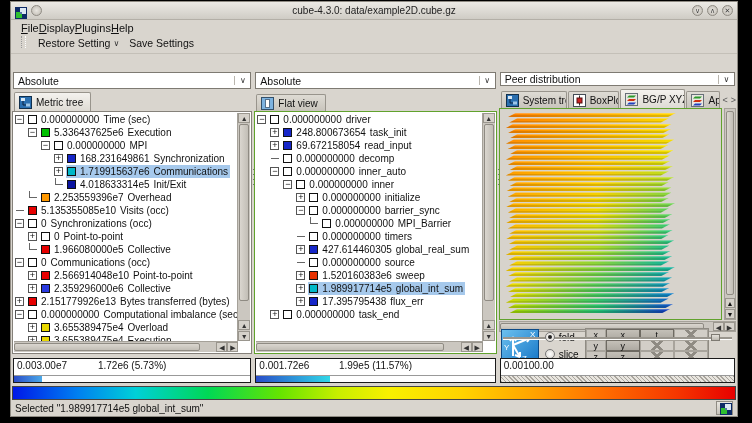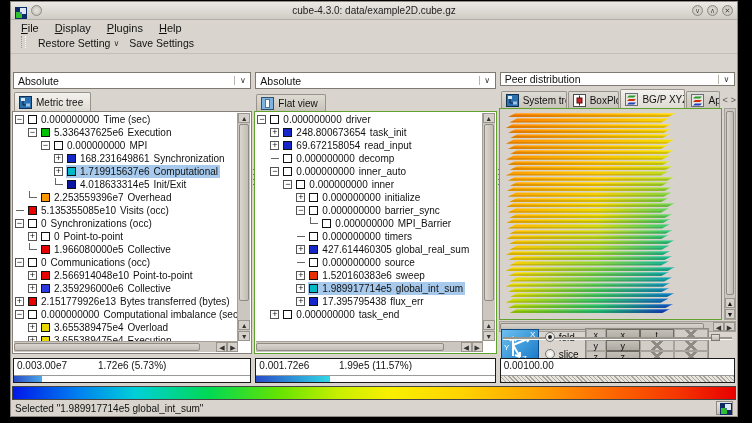--- a/index.html
+++ b/index.html
@@ -11,21 +11,21 @@
   
   .titlebar{height:17px;background:linear-gradient(#eceae5,#cfccc5);display:flex;align-items:center;
             position:relative;border-bottom:1px solid #b3afa7;padding:0 4px;flex:0 0 auto;}
   .titlebar .title{position:absolute;left:0;right:0;text-align:center;font-size:10px;color:#222;}
   .tb-circle{width:11px;height:11px;border-radius:50%;background:radial-gradient(#e8e5df,#bdb9b1);
              border:1px solid #8f8b83;margin-left:4px;font-size:7px;line-height:10px;text-align:center;color:#444;box-sizing:border-box;}
   .tb-right{margin-left:auto;display:flex;z-index:2;}
   .appicon{width:12px;height:12px;display:inline-block;}
 
   
-  .menubar{height:16px;display:flex;align-items:center;gap:16px;padding:0 10px;font-size:11px;flex:0 0 auto;}
+  .menubar{height:16px;display:flex;align-items:center;padding:0 10px;font-size:11px;flex:0 0 auto;}
   .menu-item u{text-decoration:underline;}
   
   .toolbar{height:17px;display:flex;align-items:flex-start;font-size:10.5px;padding-left:10px;flex:0 0 auto;
            border-bottom:1px solid #c4c0b8;}
   .tb-handle{width:3px;height:12px;border-left:1px dotted #999;border-right:1px dotted #fff;margin-right:7px;}
   .tool-btn{display:flex;align-items:center;gap:3px;padding:1px 5px;}
   .chev{font-size:8px;color:#333;}
 
   
   .cols{flex:1 1 auto;display:flex;padding:2px 1px 0 1px;gap:2px;min-height:0;}
@@ -218,21 +218,21 @@
                 </span>
               </div>
               <div class="trow selected">
                 <span class="indent" style="width: 39px;"></span>
                 <span class="expander">
                   <span class="exp-box">+</span>
                 </span>
                 <span class="rowsel">
                   <span class="swatch" style="background: rgb(0, 184, 200);"></span>
                   <span class="tval">1.719915637e6</span>
-                  <span>Computational</span>
+                  <span>Communications</span>
                 </span>
               </div>
               <div class="trow">
                 <span class="indent" style="width: 39px;"></span>
                 <span class="expander exp-end"></span>
                 <span class="rowsel">
                   <span class="swatch" style="background: rgb(10, 20, 160);"></span>
                   <span class="tval">4.018633314e5</span>
                   <span>Init/Exit</span>
                 </span>

